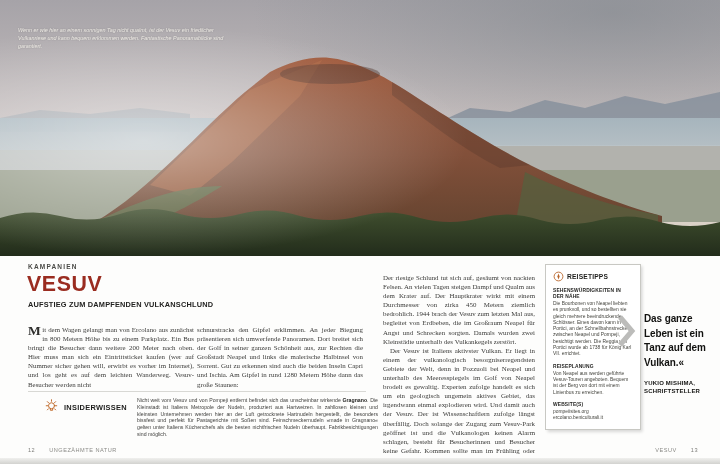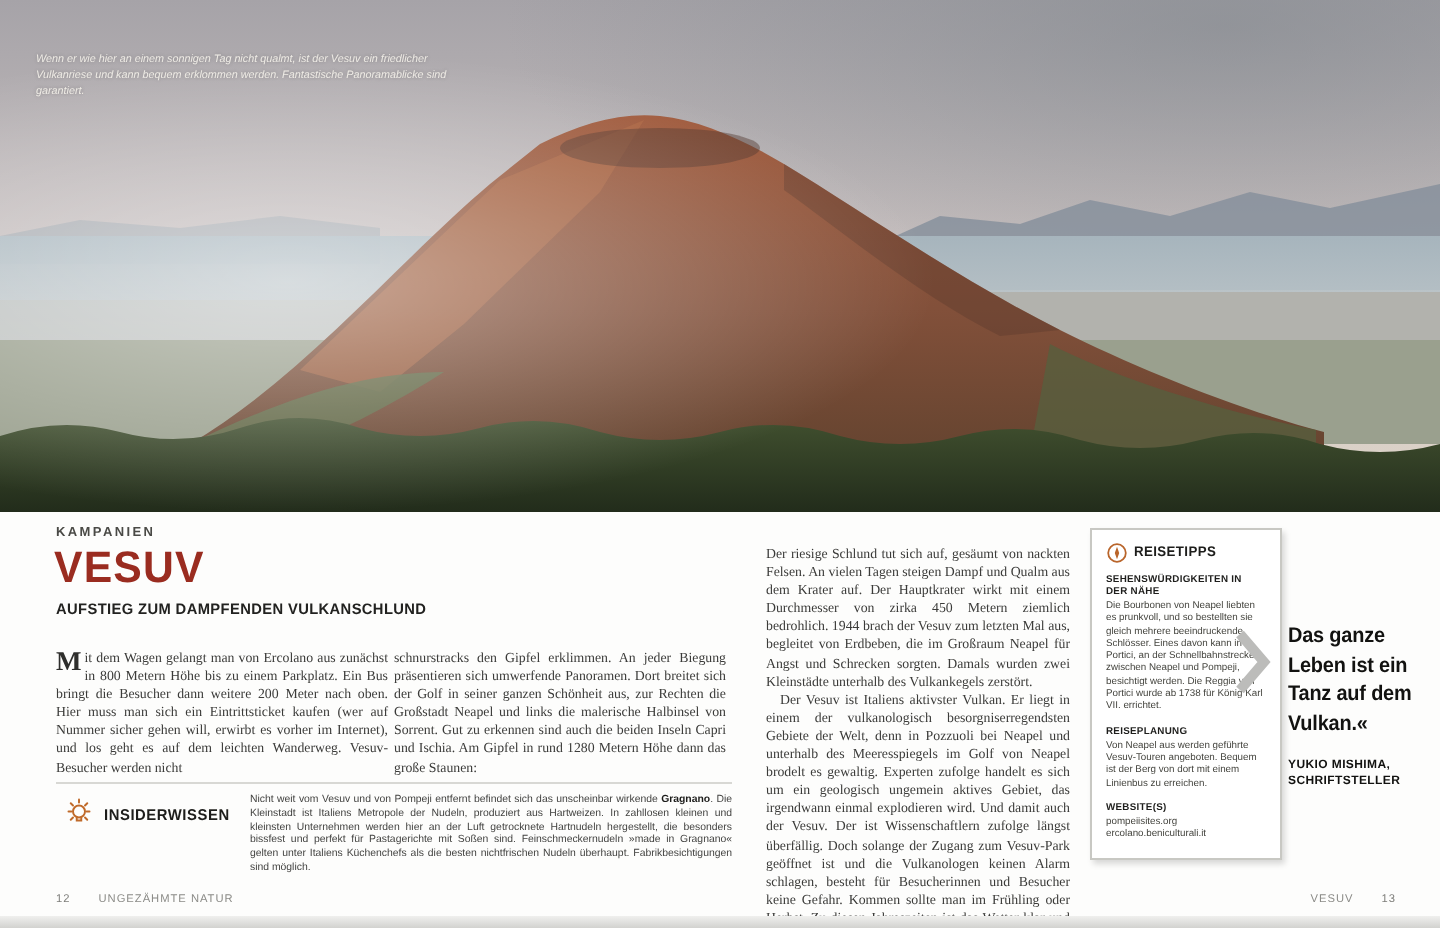--- a/index.html
+++ b/index.html
@@ -23,21 +23,21 @@
   .subtitle{position:absolute;left:28px;top:300px;font-size:7.6px;font-weight:bold;
     color:#222220;letter-spacing:.2px;transform:scaleX(.97);transform-origin:left top;}
   .bodycol{position:absolute;top:325px;width:166px;
     font:6.9px/9.1px "Liberation Serif",serif;color:#3b3b39;text-align:justify;}
   .bodycol p{margin:0;}
   .col1{left:28px;} .col2{left:197px;}
   .dropcap{float:left;font:bold 13.5px/11px "Liberation Serif",serif;color:#2e2e2c;
     margin:0 1.5px 0 0;}
   .divider{position:absolute;left:28px;top:391px;width:338px;height:1px;background:#d8d8d4;}
   
-  .insider{position:absolute;left:28px;top:395px;width:338px;height:40px;}
+  .insider{position:absolute;left:40px;top:395px;width:338px;height:40px;}
   .insider-icon{position:absolute;left:4px;top:4px;width:15px;height:15px;}
   .insider-head{position:absolute;left:24px;top:8px;font-size:7.8px;font-weight:bold;
     color:#1d1d1b;letter-spacing:.3px;transform:scaleX(.95);transform-origin:left top;}
   .insider-text{position:absolute;left:97px;top:2px;width:241px;
     font-size:5.2px;line-height:6.8px;color:#434341;text-align:justify;}
   .insider-text b{color:#1c1c1a;}
   
   .col3{left:383px;top:273px;width:152px;}
   .col3 .p2{text-indent:7px;}
   

